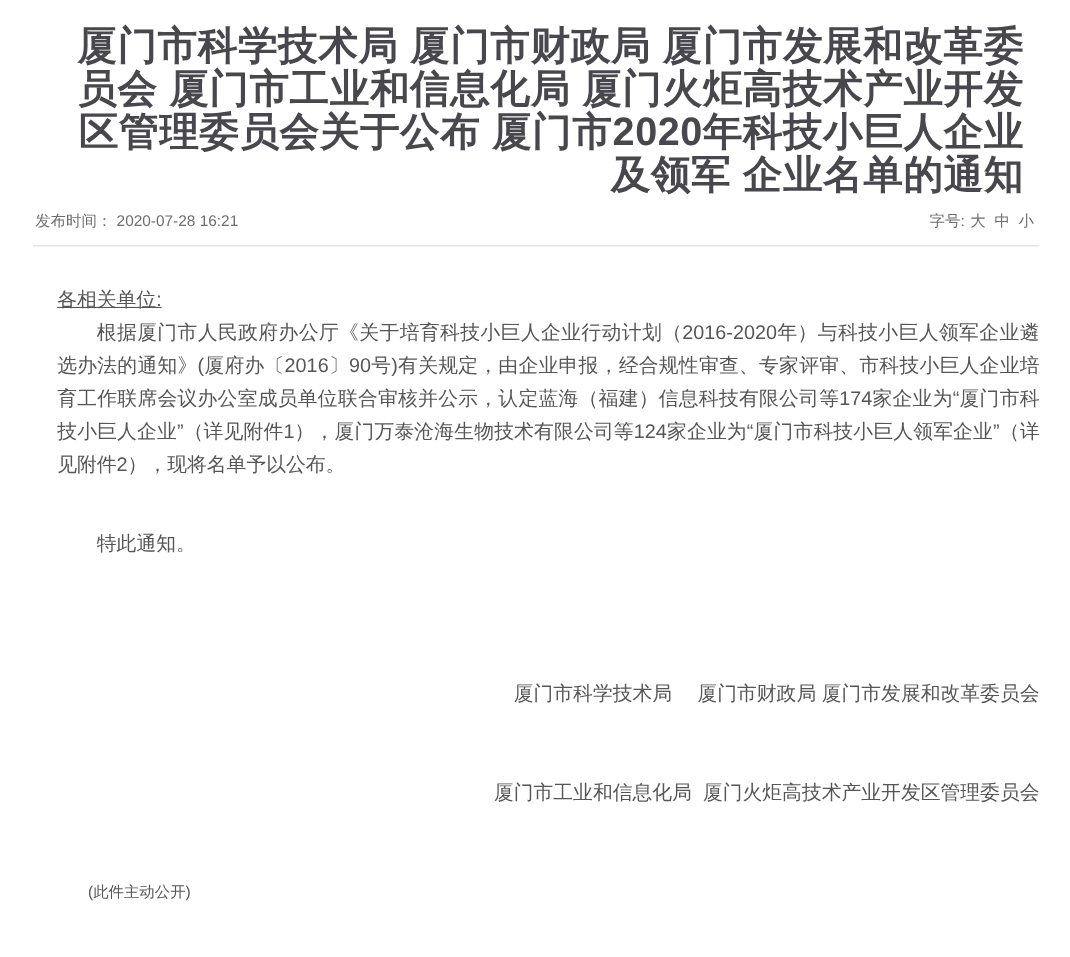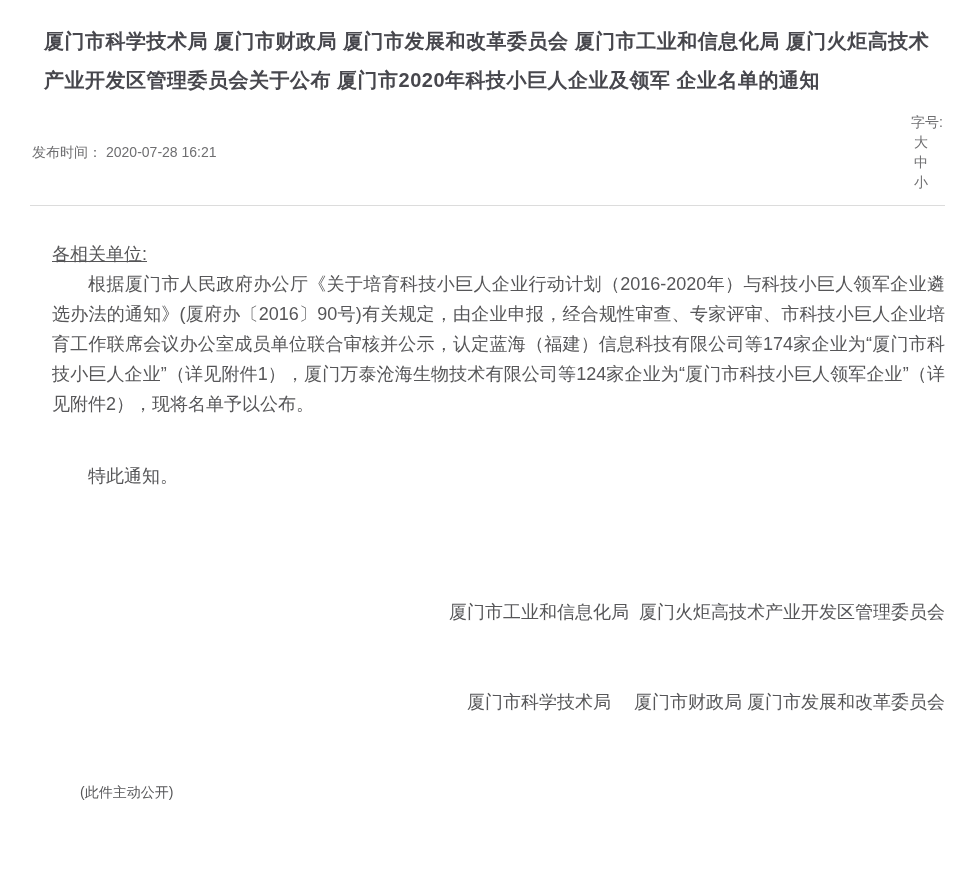--- a/index.html
+++ b/index.html
@@ -14,40 +14,40 @@
   }
   .page {
     width: 973px;
     height: 870px;
     padding: 0 28px 0 30px;
     background: #ffffff;
   }
   
   .doc-title {
     margin: 22px 14px 0 14px;
-    text-align: left;
-    font-size: 20px;
+    text-align: right;
+    font-size: 36px;
     font-weight: bold;
     line-height: 39px;
     color: #47474d;
     letter-spacing: 0.5px;
   }
   
   .meta-row {
     margin-top: 14px;
     display: flex;
     justify-content: space-between;
     align-items: center;
     font-size: 14px;
     color: #6e6e70;
     padding: 0 2px;
     gap: 44px;
   }
   .meta-left { display: flex; gap: 4px; }
-  .font-size-switch { display: flex; gap: 2px; flex-direction: column; }
+  .font-size-switch { display: flex; gap: 2px; }
   .font-size-switch .size-btn {
     cursor: pointer;
     padding: 0 3px;
     color: #6e6e70;
     text-decoration: none;
   }
   .divider {
     margin-top: 13px;
     border-top: 1px solid #dcdcdc;
     height: 0;
@@ -100,20 +100,20 @@
   </div>
 
   <div class="divider"></div>
 
   <div class="doc-body">
     <p class="salutation">各相关单位:</p>
     <p class="para">根据厦门市人民政府办公厅《关于培育科技小巨人企业行动计划（2016-2020年）与科技小巨人领军企业遴选办法的通知》(厦府办〔2016〕90号)有关规定，由企业申报，经合规性审查、专家评审、市科技小巨人企业培育工作联席会议办公室成员单位联合审核并公示，认定蓝海（福建）信息科技有限公司等174家企业为“厦门市科技小巨人企业”（详见附件1），厦门万泰沧海生物技术有限公司等124家企业为“厦门市科技小巨人领军企业”（详见附件2），现将名单予以公布。</p>
     <p class="closing">特此通知。</p>
 
     <div class="signature-block">
+      <div>厦门市科学技术局　 厦门市财政局 厦门市发展和改革委员会</div>
       <div>厦门市工业和信息化局  厦门火炬高技术产业开发区管理委员会</div>
-      <div>厦门市科学技术局　 厦门市财政局 厦门市发展和改革委员会</div>
     </div>
 
     <p class="disclosure-note">(此件主动公开)</p>
   </div>
 
 </div>
 
 </body></html>

